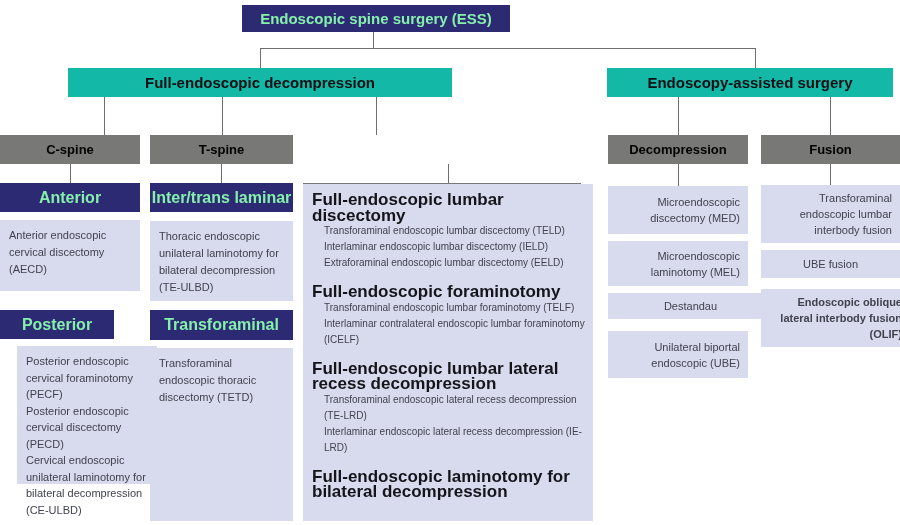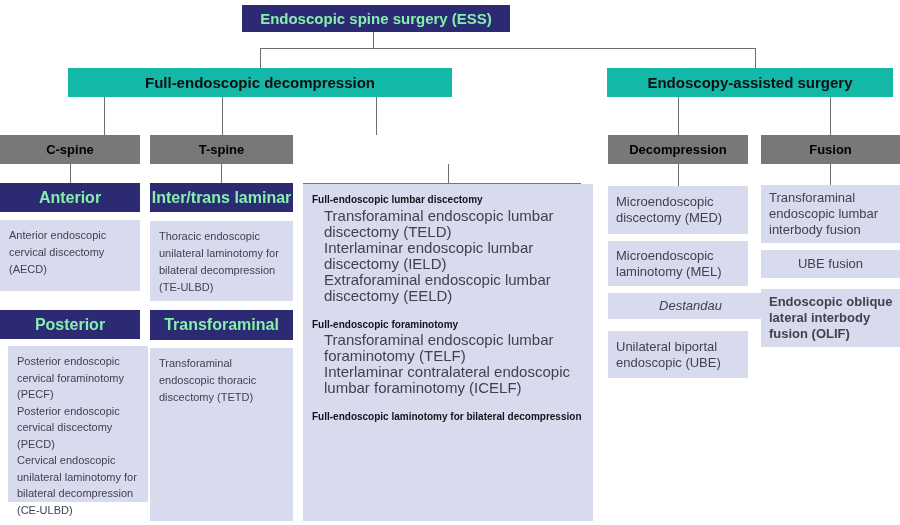--- a/index.html
+++ b/index.html
@@ -8,28 +8,28 @@
     font-family:"Liberation Sans","DejaVu Sans",sans-serif;
   }
   .box{position:absolute;box-sizing:border-box;}
   .navy{background:#2b2a72;color:#86efac;font-weight:bold;display:flex;align-items:center;justify-content:center;text-align:center;}
   .lav{background:#d8dbed;color:#41424e;}
   .gray{background:#787876;color:#000000;font-weight:bold;display:flex;align-items:center;justify-content:center;text-align:center;font-size:13px;}
   .branch{background:#14b8a6;color:#0f0f14;font-weight:bold;display:flex;align-items:center;justify-content:center;text-align:center;font-size:15px;}
   .root-box{font-size:15px;}
   .sub{font-size:16px;}
   .txt{font-size:11px;line-height:17px;padding:7px 8px 6px 9px;}
-  .txt-c{display:flex;align-items:center;justify-content:center;text-align:left;font-size:13px;line-height:16px;padding:4px 8px;}
+  .txt-c{display:flex;align-items:center;justify-content:center;text-align:right;font-size:11px;line-height:16px;padding:4px 8px;}
   .vline,.hline{position:absolute;background:#6e6e6e;}
   .vline{width:1px;}
   .hline{height:1px;}
   .lsec{margin-bottom:13px;}
   .lsec:last-child{margin-bottom:0;}
-  .lhead{font-weight:bold;color:#14141a;font-size:10px;line-height:15.5px;}
-  .litem{padding-left:12px;font-size:15px;line-height:16px;color:#41424e;}
+  .lhead{font-weight:bold;color:#14141a;font-size:17px;line-height:15.5px;}
+  .litem{padding-left:12px;font-size:10px;line-height:16px;color:#41424e;}
   .lbody{padding:8px 6px 6px 9px;}
   .post-item{margin:0;}
 </style>
 </head>
 <body>
 
 <div class="canvas">
 
   <div class="vline" style="left:373px;top:31px;height:17px;"></div>
   <div class="hline" style="left:260px;top:48px;width:496px;"></div>
@@ -52,22 +52,22 @@
   <div class="box branch" style="left:607px;top:68px;width:286px;height:29px;">Endoscopy-assisted surgery</div>
 
   <div class="box gray" style="left:0px;top:135px;width:140px;height:29px;">C-spine</div>
   <div class="box gray" style="left:150px;top:135px;width:143px;height:29px;">T-spine</div>
   <div class="box gray" style="left:303px;top:135px;width:278px;height:29px;margin-top:48px;">L-spine</div>
   <div class="box gray" style="left:608px;top:135px;width:140px;height:29px;">Decompression</div>
   <div class="box gray" style="left:761px;top:135px;width:139px;height:29px;">Fusion</div>
 
   <div class="box navy sub" style="left:0px;top:183px;width:140px;height:29px;">Anterior</div>
   <div class="box lav txt" style="left:0px;top:220px;width:140px;height:71px;">Anterior endoscopic cervical discectomy (AECD)</div>
-  <div class="box navy sub" style="left:0px;top:310px;width:140px;height:29px;">Posterior</div>
-  <div class="box lav txt" style="left:8px;top:346px;width:140px;height:156px;line-height:16.5px;">
+  <div class="box navy sub" style="left:0px;top:310px;width:114px;height:29px;">Posterior</div>
+  <div class="box lav txt" style="left:17px;top:346px;width:140px;height:138px;line-height:16.5px;">
     <div class="post-item">Posterior endoscopic cervical foraminotomy (PECF)</div>
     <div class="post-item">Posterior endoscopic cervical discectomy (PECD)</div>
     <div class="post-item">Cervical endoscopic unilateral laminotomy for bilateral decompression (CE-ULBD)</div>
   </div>
 
   <div class="box navy sub" style="left:150px;top:183px;width:143px;height:29px;">Inter/trans laminar</div>
   <div class="box lav txt" style="left:150px;top:221px;width:143px;height:80px;">Thoracic endoscopic unilateral laminotomy for bilateral decompression (TE-ULBD)</div>
   <div class="box navy sub" style="left:150px;top:310px;width:143px;height:30px;">Transforaminal</div>
   <div class="box lav txt" style="left:150px;top:348px;width:143px;height:173px;">Transforaminal endoscopic thoracic discectomy (TETD)</div>
 
@@ -77,27 +77,32 @@
       <div class="litem">Transforaminal endoscopic lumbar discectomy (TELD)</div>
       <div class="litem">Interlaminar endoscopic lumbar discectomy (IELD)</div>
       <div class="litem">Extraforaminal endoscopic lumbar discectomy (EELD)</div>
     </div>
     <div class="lsec">
       <div class="lhead">Full-endoscopic foraminotomy</div>
       <div class="litem">Transforaminal endoscopic lumbar foraminotomy (TELF)</div>
       <div class="litem">Interlaminar contralateral endoscopic lumbar foraminotomy (ICELF)</div>
     </div>
     <div class="lsec">
+      <div class="lhead">Full-endoscopic lumbar lateral recess decompression</div>
+      <div class="litem">Transforaminal endoscopic lateral recess decompression (TE-LRD)</div>
+      <div class="litem">Interlaminar endoscopic lateral recess decompression (IE-LRD)</div>
+    </div>
+    <div class="lsec">
       <div class="lhead">Full-endoscopic laminotomy for bilateral decompression</div>
 
     </div>
   </div>
 
   <div class="box lav txt-c" style="left:608px;top:186px;width:140px;height:48px;">Microendoscopic discectomy (MED)</div>
   <div class="box lav txt-c" style="left:608px;top:241px;width:140px;height:45px;">Microendoscopic laminotomy (MEL)</div>
-  <div class="box lav txt-c" style="left:608px;top:293px;width:165px;height:26px;font-style:italic;">Destandau</div>
+  <div class="box lav txt-c" style="left:608px;top:293px;width:165px;height:26px;">Destandau</div>
   <div class="box lav txt-c" style="left:608px;top:331px;width:140px;height:47px;">Unilateral biportal endoscopic (UBE)</div>
 
   <div class="box lav txt-c" style="left:761px;top:185px;width:139px;height:58px;">Transforaminal endoscopic lumbar interbody fusion</div>
   <div class="box lav txt-c" style="left:761px;top:250px;width:139px;height:28px;">UBE fusion</div>
   <div class="box lav txt-c" style="left:761px;top:289px;width:149px;height:58px;font-weight:bold;">Endoscopic oblique lateral interbody fusion (OLIF)</div>
 
 </div>
 
 </body></html>

